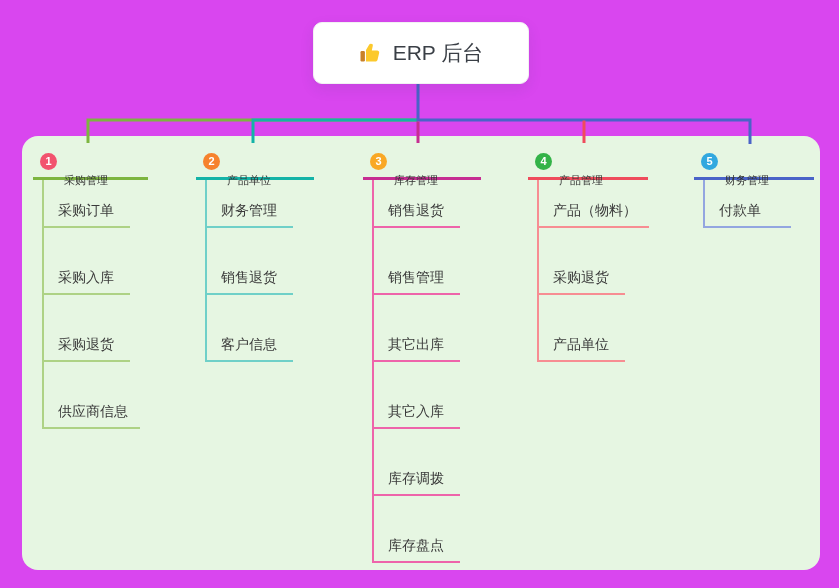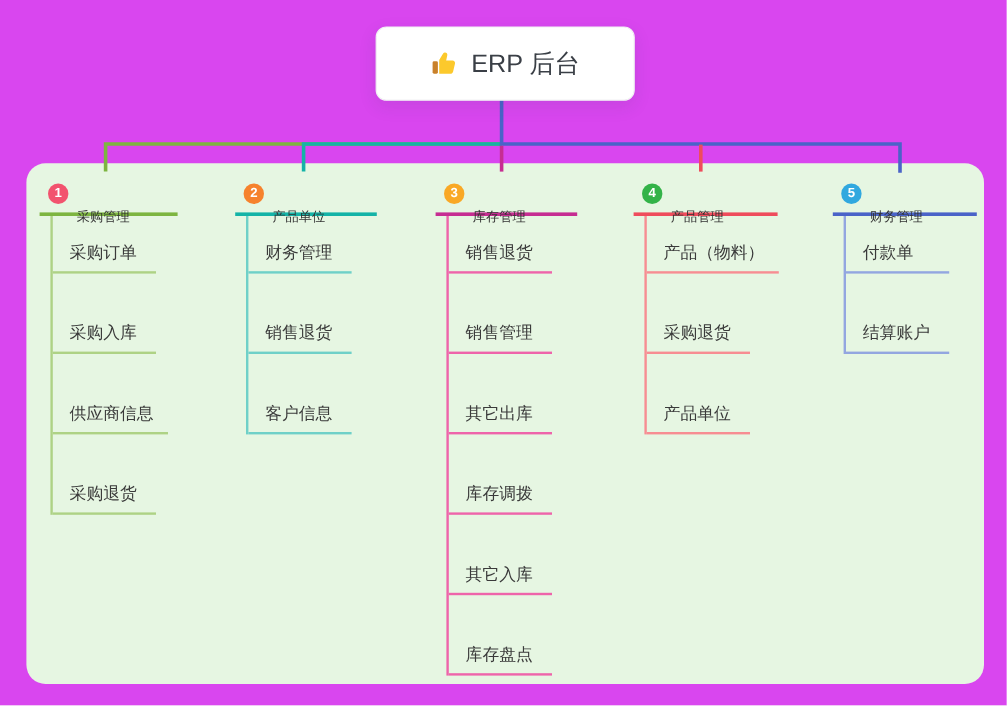--- a/index.html
+++ b/index.html
@@ -71,24 +71,24 @@
       <span class="branch-label">采购管理</span>
     </div>
     <div class="children">
       <div class="child">
           <span class="child-node">采购订单</span>
         </div>
       <div class="child">
           <span class="child-node">采购入库</span>
         </div>
       <div class="child">
-          <span class="child-node">供应商信息</span>
+          <span class="child-node">采购退货</span>
         </div>
       <div class="child">
-          <span class="child-node">采购退货</span>
+          <span class="child-node">供应商信息</span>
         </div>
     </div>
   </section>
 
   <section class="branch" style="left: 196px; --c: #14b3a7; --lc: #6fd0c8; --bc: #f6822d;">
     <div class="branch-header" style="width:111px;">
       <span class="badge">2</span>
       <span class="branch-label">产品单位</span>
     </div>
     <div class="children">
@@ -113,24 +113,24 @@
       <div class="child">
           <span class="child-node">销售退货</span>
         </div>
       <div class="child">
           <span class="child-node">销售管理</span>
         </div>
       <div class="child">
           <span class="child-node">其它出库</span>
         </div>
       <div class="child">
-          <span class="child-node">库存调拨</span>
+          <span class="child-node">其它入库</span>
         </div>
       <div class="child">
-          <span class="child-node">其它入库</span>
+          <span class="child-node">库存调拨</span>
         </div>
       <div class="child">
           <span class="child-node">库存盘点</span>
         </div>
     </div>
   </section>
 
   <section class="branch" style="left: 528px; --c: #ef4c5c; --lc: #f78d92; --bc: #33b348;">
     <div class="branch-header" style="width:113px;">
       <span class="badge">4</span>
@@ -151,19 +151,16 @@
 
   <section class="branch" style="left: 694px; --c: #4a63c8; --lc: #93a6e0; --bc: #31a8df;">
     <div class="branch-header" style="width:113px;">
       <span class="badge">5</span>
       <span class="branch-label">财务管理</span>
     </div>
     <div class="children">
       <div class="child">
           <span class="child-node">付款单</span>
         </div>
-      <div class="child">
-          <span class="child-node">结算账户</span>
-        </div>
     </div>
   </section>
 
 </div>
 
 </body></html>

